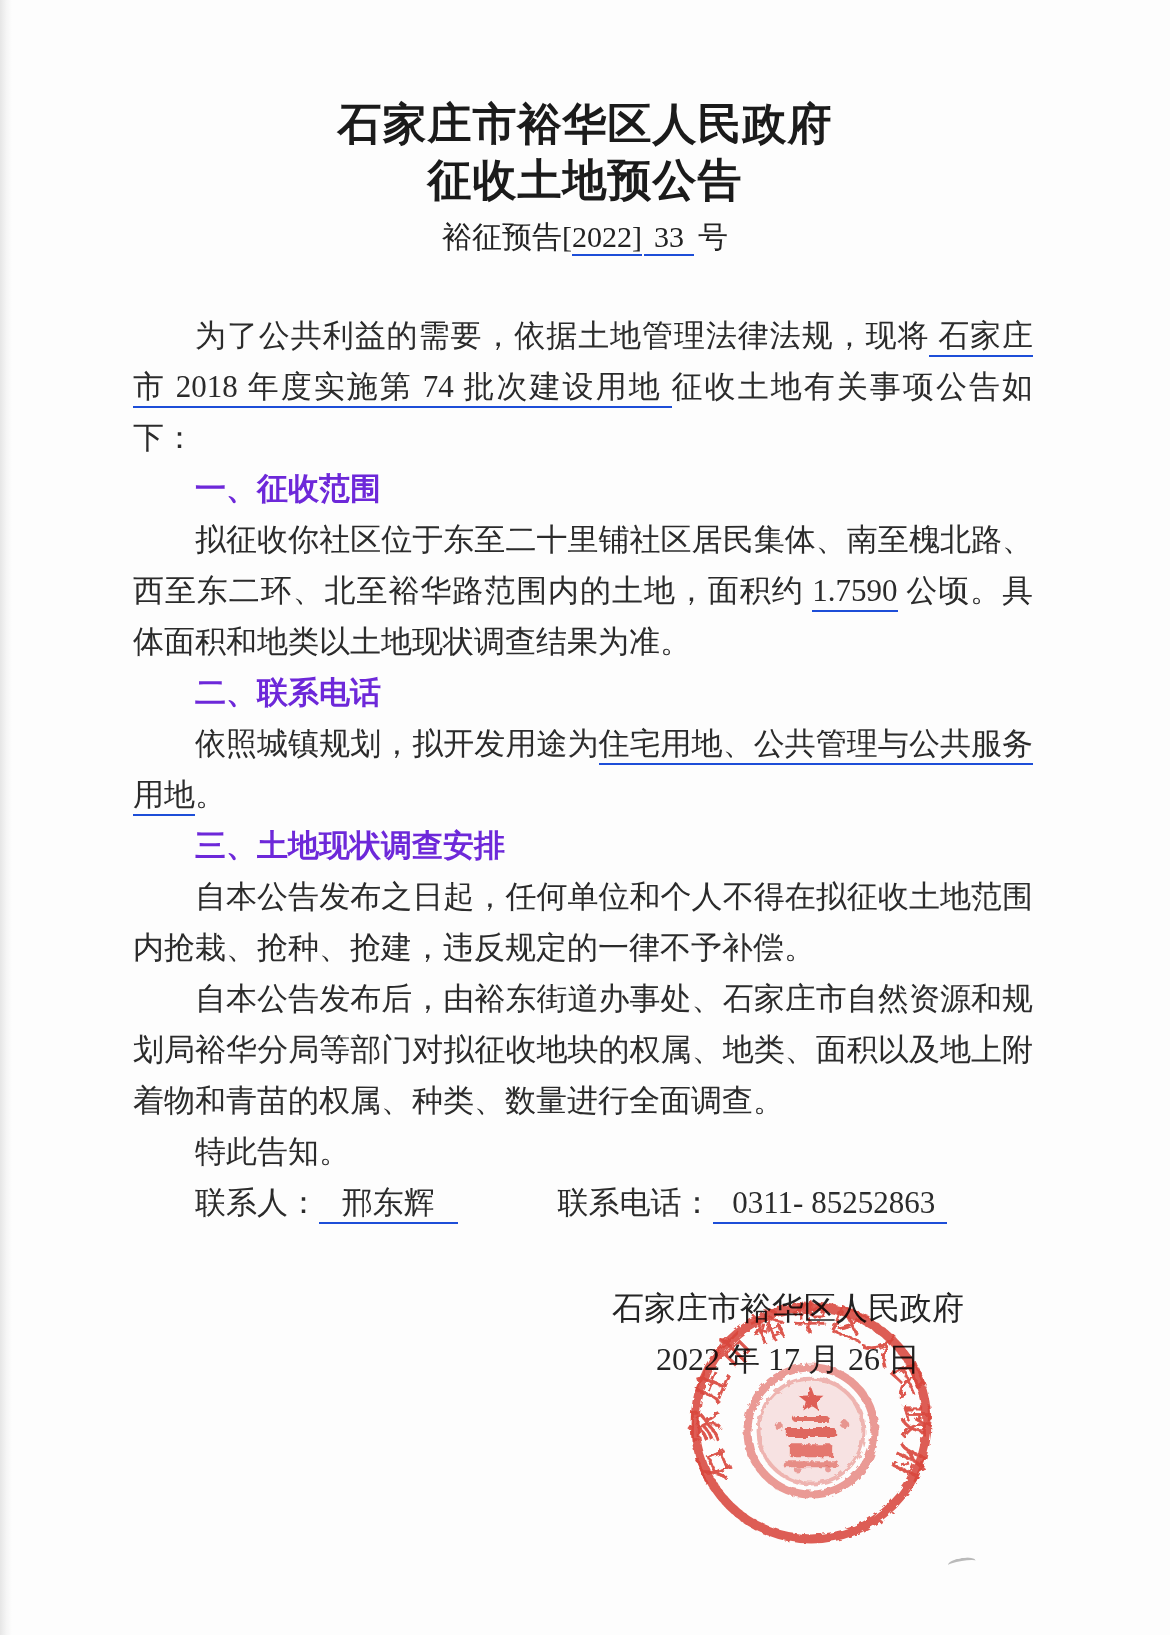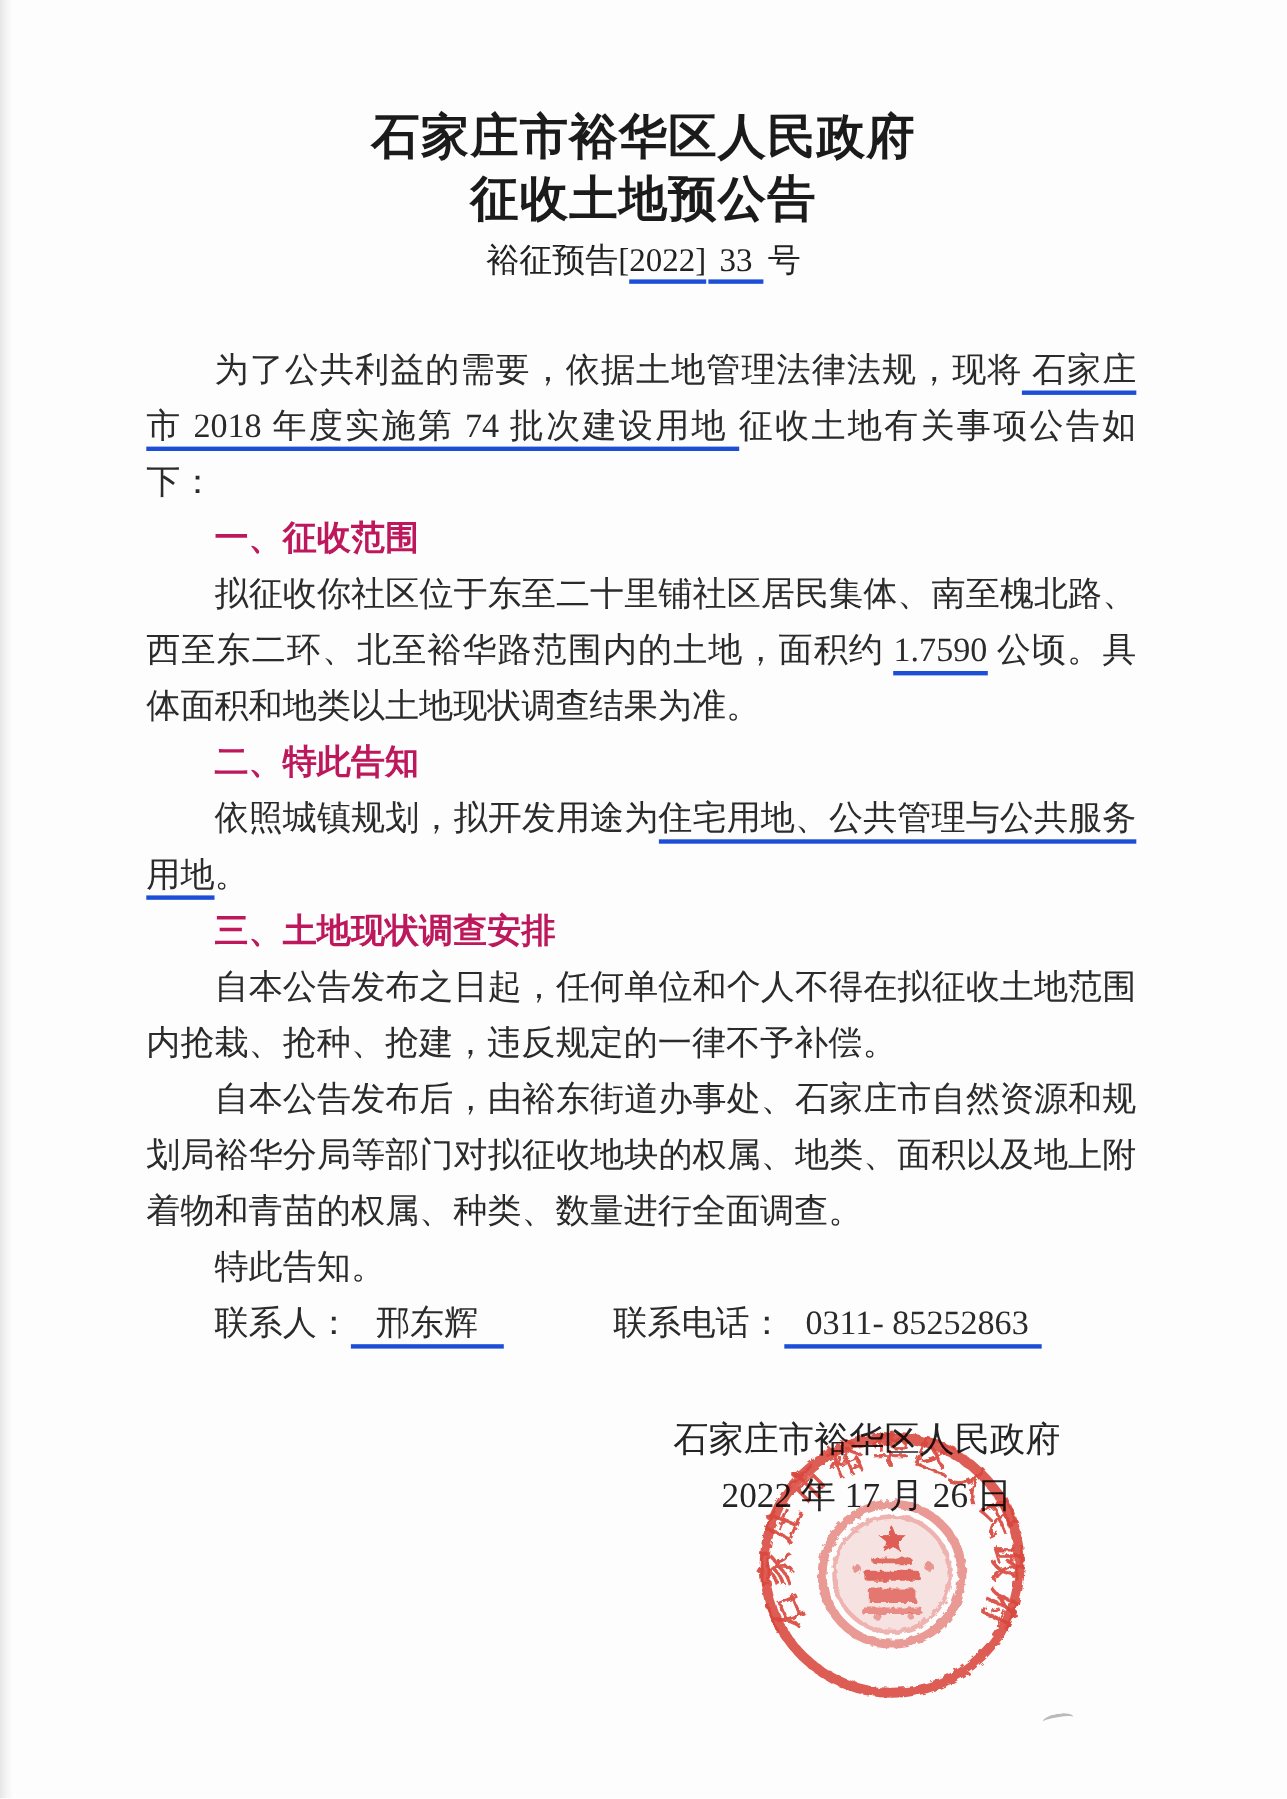--- a/index.html
+++ b/index.html
@@ -12,29 +12,29 @@
   }
   .edge-shadow {
     position:absolute; left:0; top:0; bottom:0; width:12px;
     background:linear-gradient(90deg, rgba(110,110,110,.16), rgba(110,110,110,.05) 55%, rgba(110,110,110,0));
     pointer-events:none;
   }
   .title { text-align:center; font-size:44px; font-weight:bold; line-height:56px; letter-spacing:1px; color:#1b1b1b; }
   .title.first { padding-top:97px; }
   .docnum { text-align:center; font-size:30px; line-height:44px; margin-top:6px; color:#222; }
   .docnum .u { padding-bottom:1px; }
-  .u { border-bottom:4px solid #1d4ed8; padding-bottom:2px; }
+  .u { border-bottom:2px solid #1d4ed8; padding-bottom:2px; }
   .u-num { padding-left:10px; padding-right:10px; margin-left:2px; margin-right:4px; }
   .doc-body {
     margin:51px 0 0 133px; width:900px;
     font-size:31px; line-height:51px; text-align:justify; color:#2b2b2b;
   }
   .doc-body p { text-indent:2em; }
   .doc-body p.no-indent { text-indent:0; }
-  .heading { font-weight:bold; font-family:"Liberation Sans","DejaVu Sans",sans-serif; color:#be185d; }
+  .heading { font-weight:bold; font-family:"Liberation Sans","DejaVu Sans",sans-serif; color:#6d28d9; }
   .contact .gap { display:inline-block; width:100px; }
   .u-person { padding-left:15px; padding-right:15px; }
   .u-phone  { padding-left:12px; padding-right:12px; }
   .sign-block {
     margin-left:598px; margin-top:55px; width:380px;
     text-align:center; font-size:32px; line-height:51px; color:#242424;
   }
   .seal {
     position:absolute; left:685px; top:1297px; width:252px; height:252px;
     mix-blend-mode:multiply; opacity:.93; pointer-events:none;
@@ -55,21 +55,21 @@
 
 <div class="docnum"><span>裕征预告[</span><span class="u">2022]</span><span class="u u-num">33</span><span>号</span></div>
 
 <div class="doc-body">
 
   <p><span>为了公共利益的需要，依据土地管理法律法规，现将</span><span class="u"> 石家庄市 2018 年度实施第 74 批次建设用地 </span><span>征收土地有关事项公告如下：</span></p>
 
   <p class="heading">一、征收范围</p>
   <p><span>拟征收你社区位于东至二十里铺社区居民集体、南至槐北路、西至东二环、北至裕华路范围内的土地，面积约 </span><span class="u">1.7590</span><span> 公顷。具体面积和地类以土地现状调查结果为准。</span></p>
 
-  <p class="heading">二、特此告知</p>
+  <p class="heading">二、联系电话</p>
   <p><span>依照城镇规划，拟开发用途为</span><span class="u">住宅用地、公共管理与公共服务用地</span><span>。</span></p>
 
   <p class="heading">三、土地现状调查安排</p>
   <p>自本公告发布之日起，任何单位和个人不得在拟征收土地范围内抢栽、抢种、抢建，违反规定的一律不予补偿。</p>
   <p>自本公告发布后，由裕东街道办事处、石家庄市自然资源和规划局裕华分局等部门对拟征收地块的权属、地类、面积以及地上附着物和青苗的权属、种类、数量进行全面调查。</p>
 
   <p>特此告知。</p>
 
   <p class="contact"><span>联系人：</span><span class="u u-person"> 邢东辉 </span><span class="gap"></span><span>联系电话：</span><span class="u u-phone"> 0311- 85252863 </span></p>
 </div>

